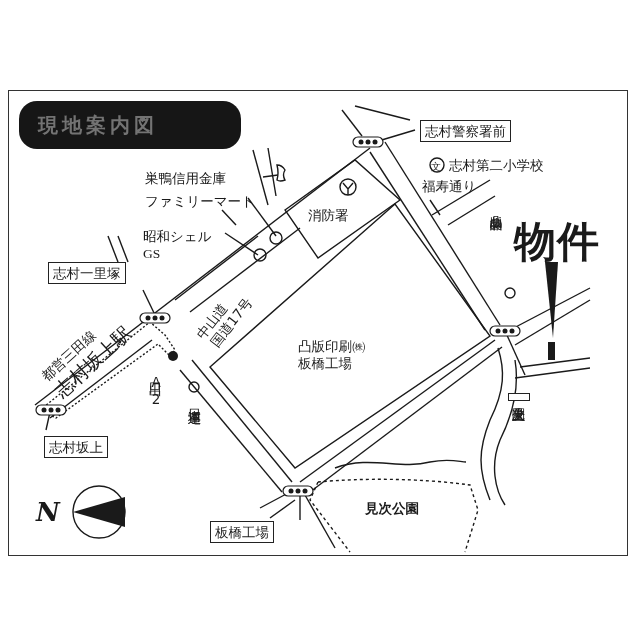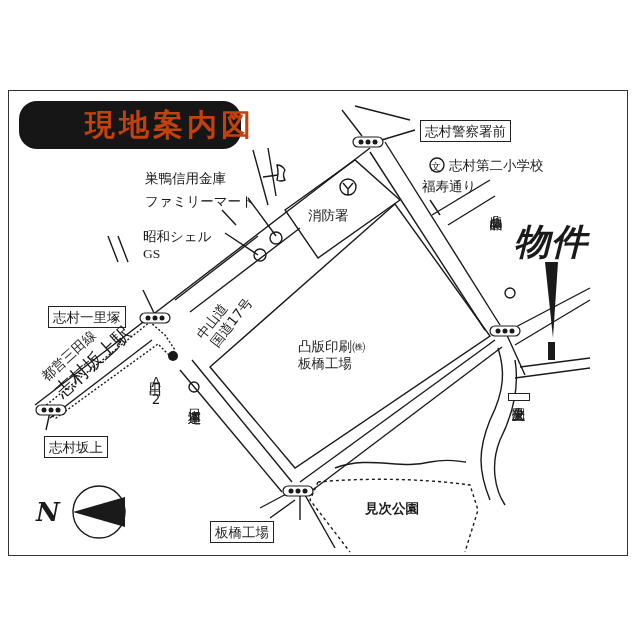--- a/index.html
+++ b/index.html
@@ -3,30 +3,30 @@
   <meta charset="utf-8">
   <style>
     html, body { margin: 0; padding: 0; background: #ffffff; }
     body { width: 640px; height: 640px; position: relative; overflow: hidden;
            font-family: "DejaVu Sans", "Liberation Sans", sans-serif; color: #1a1a1a; }
     .frame { position: absolute; left: 8px; top: 90px; width: 620px; height: 466px;
              border: 1.5px solid #333; box-sizing: border-box; }
     svg.map { position: absolute; left: 0; top: 0; }
     .title-box { position: absolute; left: 19px; top: 101px; width: 222px; height: 48px;
                  background: #161616; border-radius: 18px; }
-    .title { position: absolute; left: 38px; top: 105px; font-size: 30px; color: #c2410c;
-             letter-spacing: 4px; line-height: 40px; font-weight: bold; margin-left: 47px; }
+    .title { position: absolute; left: 38px; top: 105px; font-size: 20px; color: #737373;
+             letter-spacing: 4px; line-height: 40px; font-weight: bold; }
     .lbl { position: absolute; font-size: 13.5px; line-height: 16px; white-space: nowrap; color: #1a1a1a; }
     .boxed { position: absolute; font-size: 13.5px; line-height: 18px; white-space: nowrap;
              border: 1.2px solid #222; background: #fff; padding: 1px 4px; }
     .vert { writing-mode: vertical-rl; text-orientation: upright; letter-spacing: 1px; }
     .vboxed { position: absolute; font-size: 13.5px; border: 1.2px solid #222; background: #fff;
               writing-mode: vertical-rl; text-orientation: upright; padding: 3px 1px; line-height: 18px; }
     .rot { position: absolute; transform-origin: left top; white-space: nowrap; }
-    .bukken { position: absolute; left: 514px; top: 222px; font-size: 36px; line-height: 40px; font-weight: bold; letter-spacing: 1px; font-style: italic; }
+    .bukken { position: absolute; left: 514px; top: 222px; font-size: 42px; line-height: 40px; font-weight: bold; letter-spacing: 1px; }
     .n-label { position: absolute; left: 36px; top: 497px; font-size: 26px; font-style: italic; font-weight: bold;
                font-family: "DejaVu Serif", "Liberation Serif", serif; }
   </style>
 </head>
 <body>
 
 <div class="frame"></div>
 
 <svg class="map" width="640" height="640" viewBox="0 0 640 640" fill="none" stroke="#1a1a1a" stroke-width="1.4">
 
@@ -128,21 +128,21 @@
     <circle cx="291" cy="491" r="2.5"></circle>
       <circle cx="298" cy="491" r="2.5"></circle>
       <circle cx="305" cy="491" r="2.5"></circle>
   </g>
 </svg>
 
 <div class="title-box"></div>
 <div class="title">現地案内図</div>
 
 <div class="boxed" style="left:420px; top:120px;">志村警察署前</div>
-<div class="boxed" style="left:48px; top:262px;margin-top:44px;">志村一里塚</div>
+<div class="boxed" style="left:48px; top:262px;">志村一里塚</div>
 <div class="boxed" style="left:44px; top:436px;">志村坂上</div>
 <div class="boxed" style="left:210px; top:521px;">板橋工場</div>
 <div class="vboxed" style="left:508px; top:393px;">見次公園上</div>
 
 <div class="lbl" style="left:145px; top:170px;text-align:center;">巣鴨信用金庫</div>
 <div class="lbl" style="left:145px; top:193px;text-align:right;">ファミリーマート</div>
 <div class="lbl" style="left:143px; top:228px;">昭和シェル</div>
 <div class="lbl" style="left:143px; top:246px;font-family:Liberation Serif, serif;">GS</div>
 <div class="lbl" style="left:308px; top:207px;">消防署</div>
 <div class="lbl" style="left:431px; top:159px; font-size:10px;">文</div>

